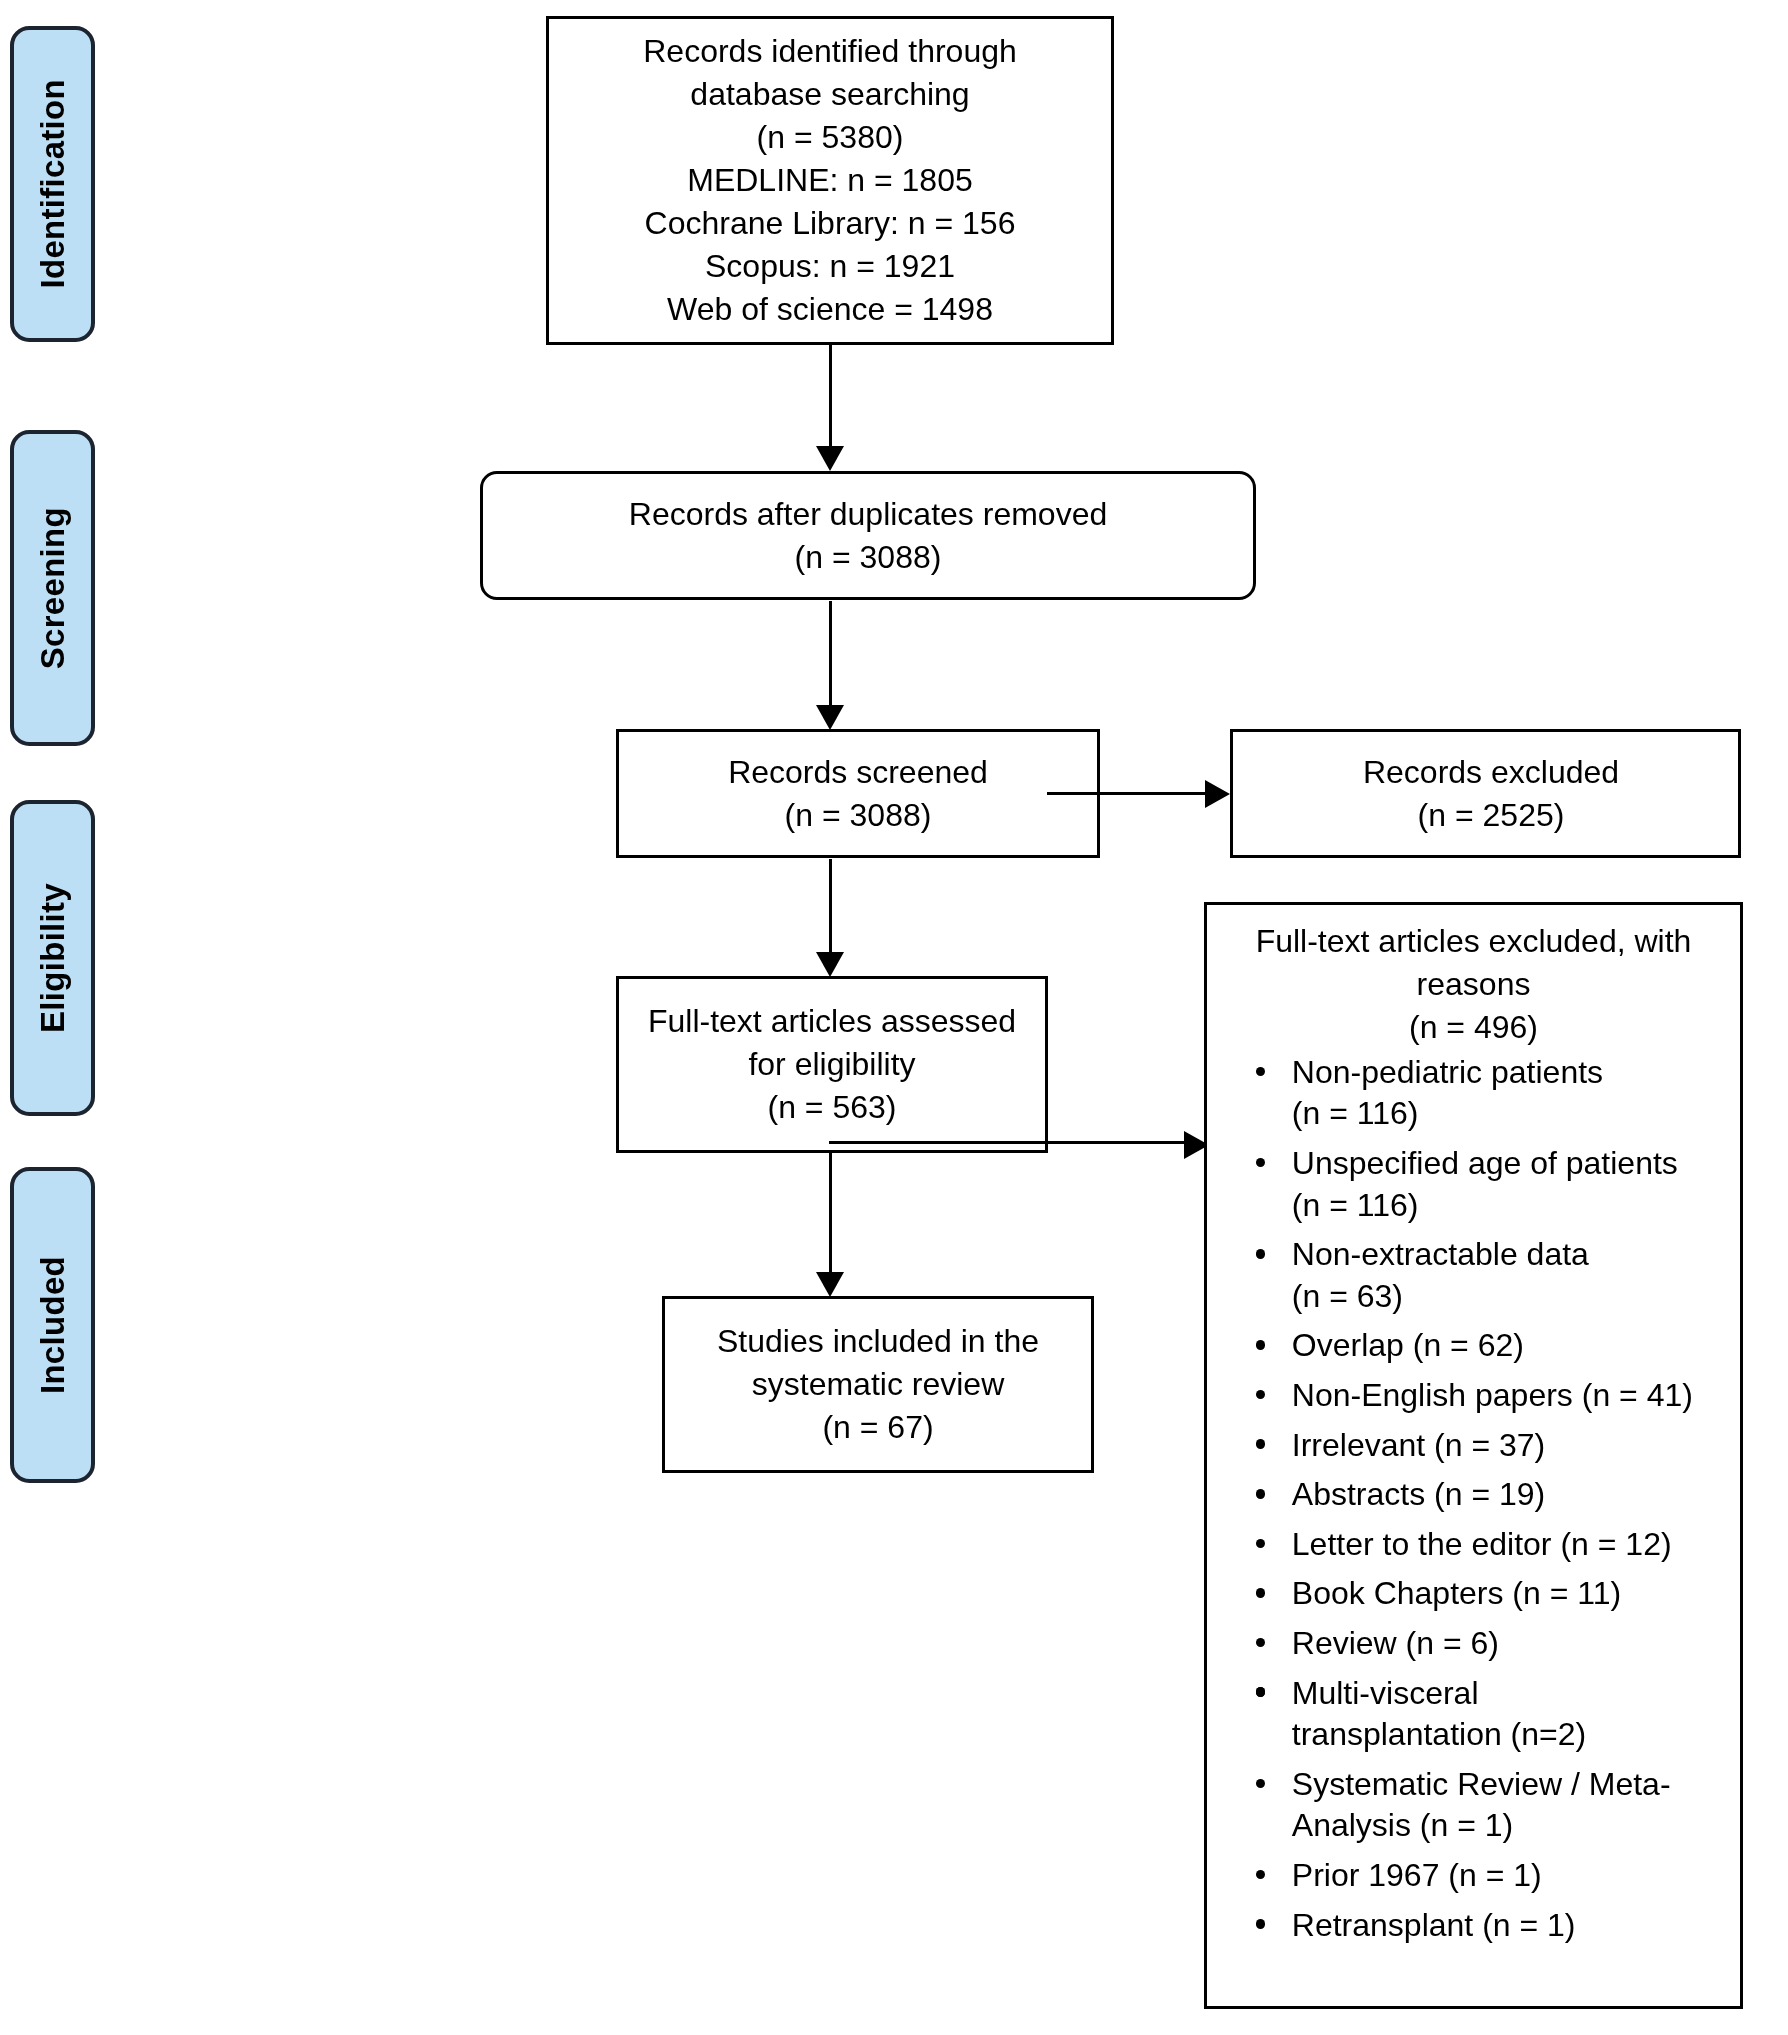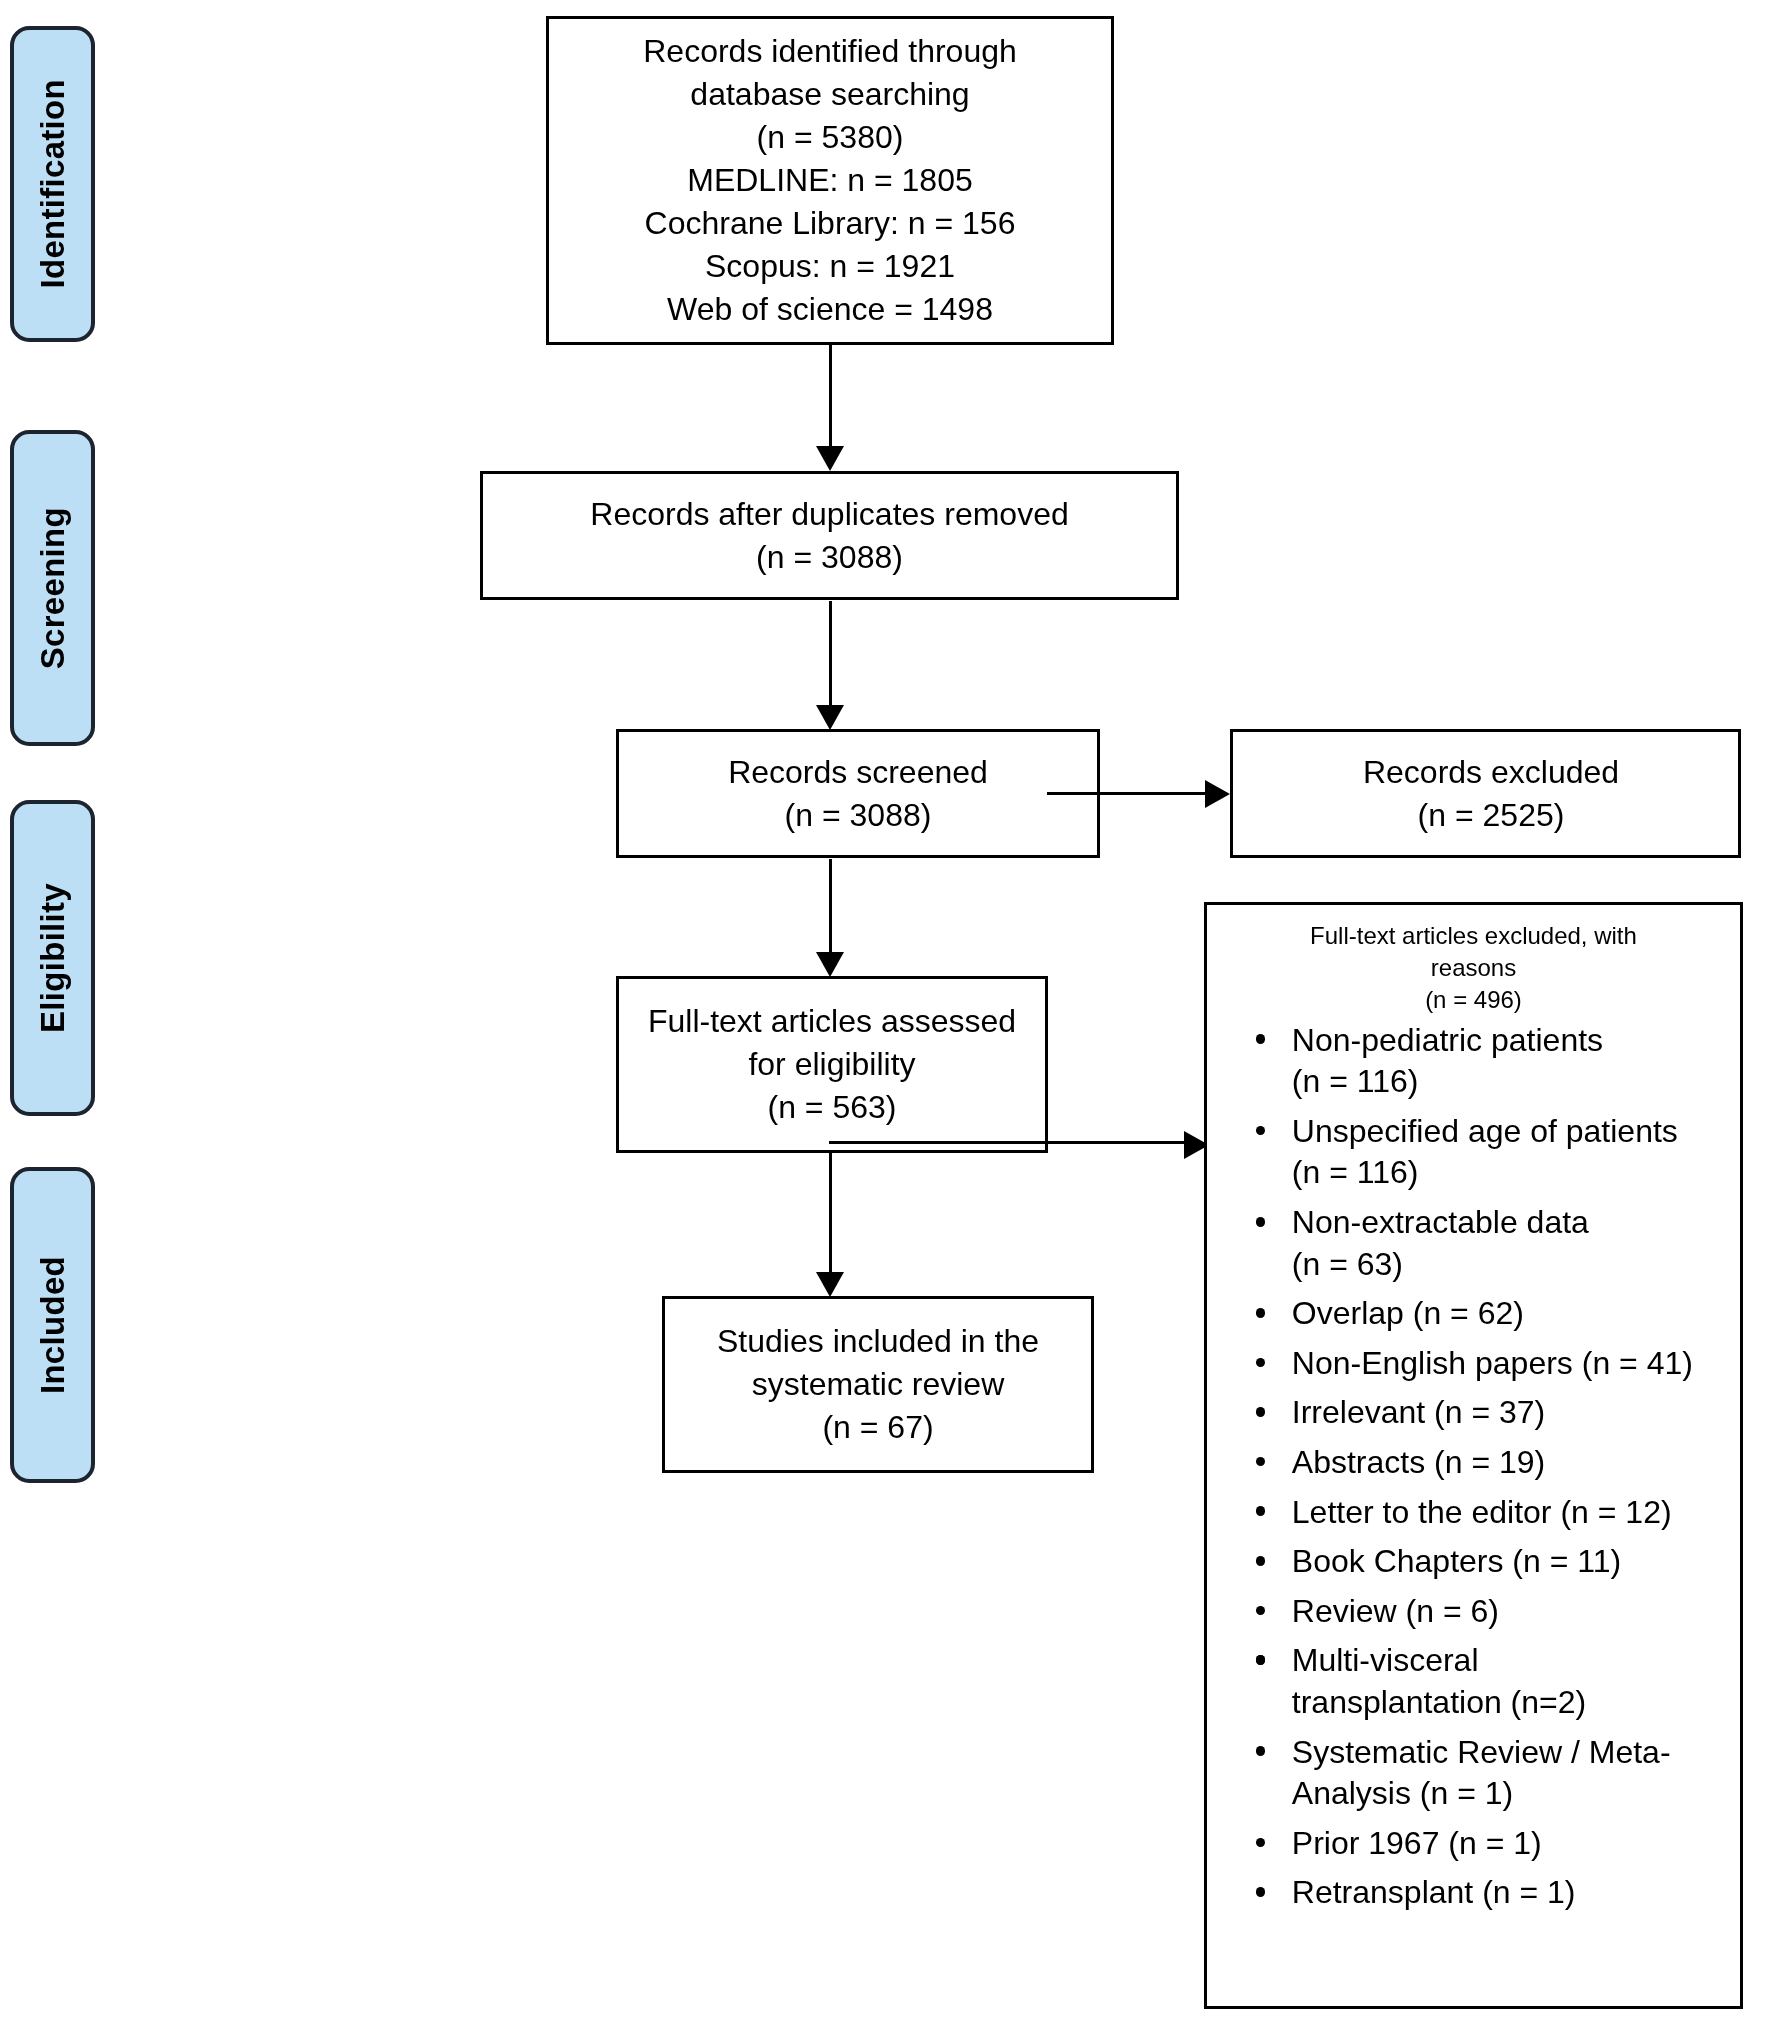--- a/index.html
+++ b/index.html
@@ -64,21 +64,21 @@
     box-sizing: border-box;
     background: #ffffff;
     border: 3.4px solid #000000;
     display: flex;
     flex-direction: column;
     align-items: stretch;
     padding: 14.8px 19.3px 11.4px 19.3px;
   }
   .excl-head {
     text-align: center;
-    font-size: 24px;
+    font-size: 32px;
     line-height: 1.34;
   }
   .excl-list {
     list-style: none;
     margin: 3.4px 0 0 0;
     padding: 0 0 0 29.5px;
   }
   .excl-list li {
     position: relative;
     font-size: 32px;
@@ -151,21 +151,21 @@
     <div class="line">(n = 5380)</div>
     <div class="line">MEDLINE: n = 1805</div>
     <div class="line">Cochrane Library: n = 156</div>
     <div class="line">Scopus: n = 1921</div>
     <div class="line">Web of science = 1498</div>
   </div>
 
   <div class="vline" style="left:829px; top:345px; height:104px;"></div>
   <div class="arrow-down" style="left:816px; top:446px;"></div>
 
-  <div class="flow-box" style="left:480px; top:471px; width:699px; height:129px;">
+  <div class="flow-box" style="left:480px; top:471px; width:776px; height:129px;border-radius:17px;">
     <div class="line">Records after duplicates removed</div>
     <div class="line">(n = 3088)</div>
   </div>
 
   <div class="vline" style="left:829px; top:601px; height:108px;"></div>
   <div class="arrow-down" style="left:816px; top:705px;"></div>
 
   <div class="flow-box" style="left:616px; top:729px; width:484px; height:129px;">
     <div class="line">Records screened</div>
     <div class="line">(n = 3088)</div>

